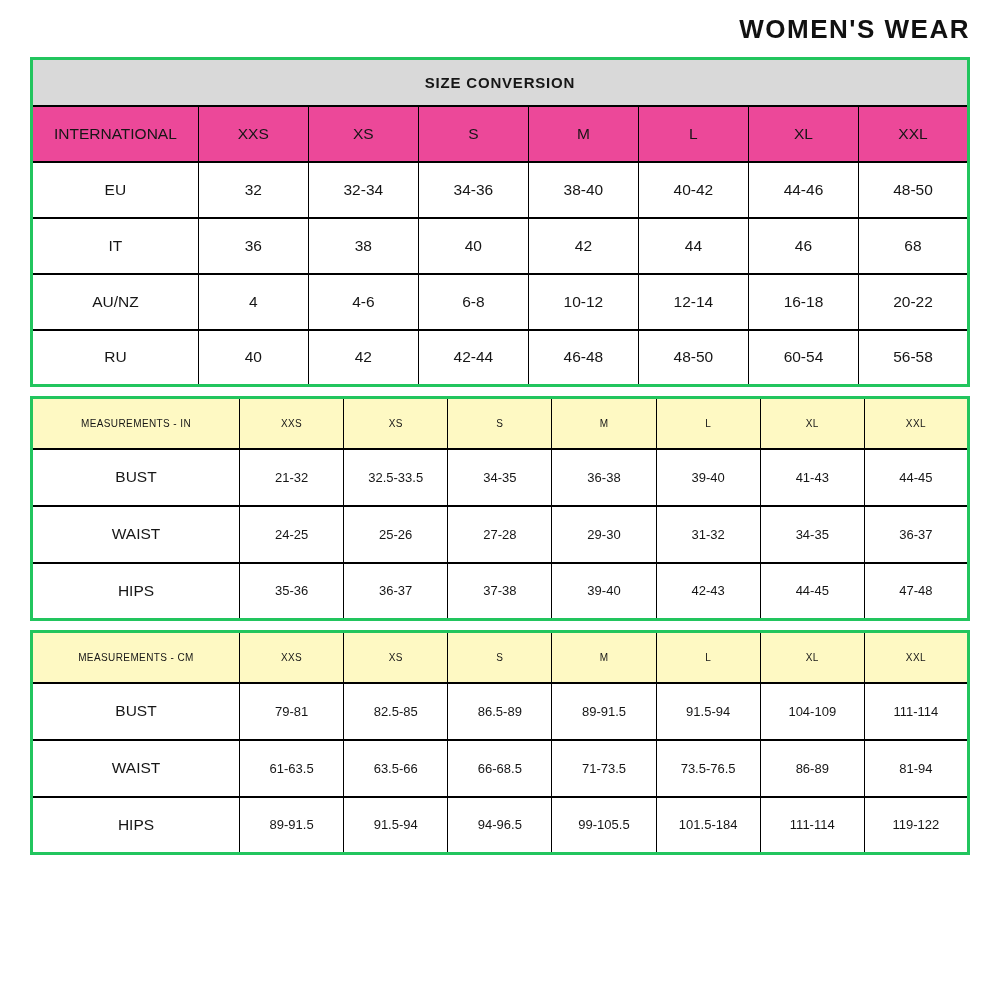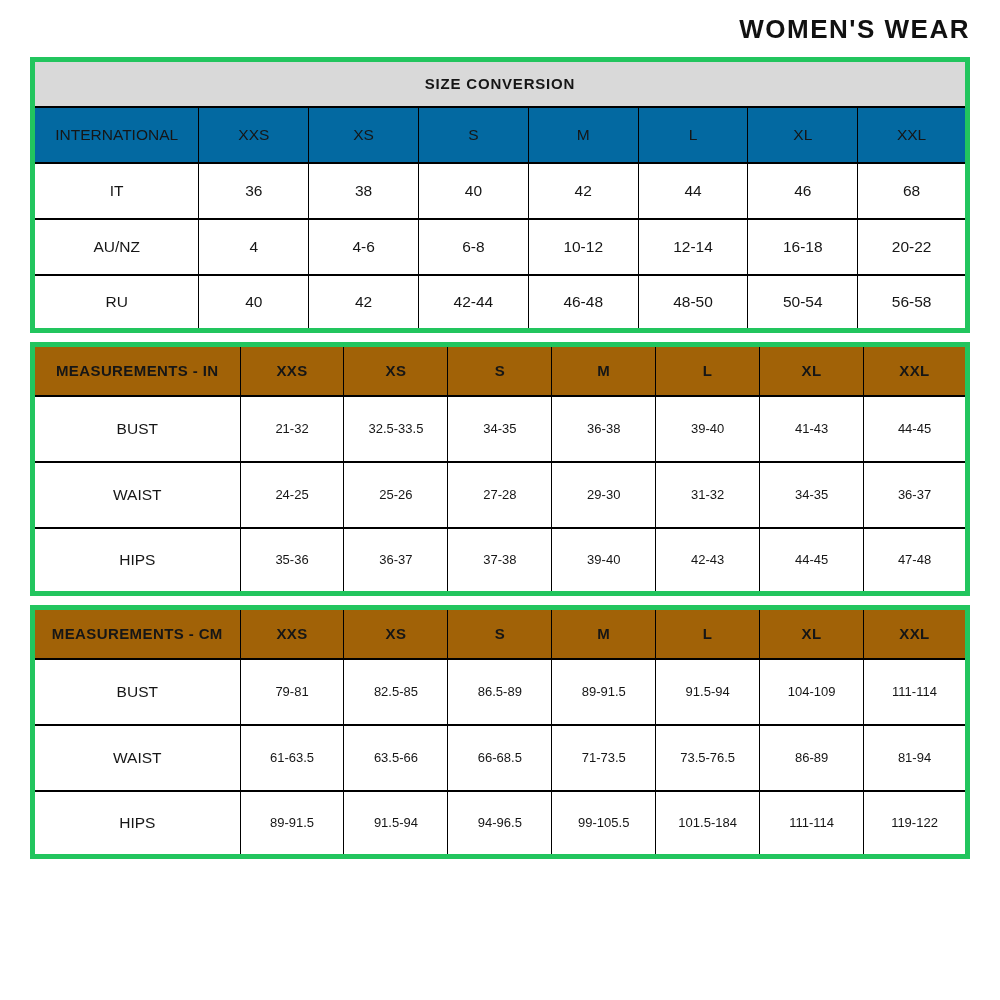--- a/index.html
+++ b/index.html
@@ -23,21 +23,21 @@
     font-size: 26px;
     font-weight: 700;
     letter-spacing: 1.5px;
     margin: 8px 0 12px 0;
     color: #111111;
   }
   table {
     width: 100%;
     border-collapse: collapse;
     table-layout: fixed;
-    border: 5px solid #22c55e;
+    border: 3px solid #22c55e;
     margin: 0 0 9px 0;
   }
   th, td {
     border-style: solid;
     border-color: #000;
     border-width: 2.5px 1.5px;
     text-align: center;
     vertical-align: middle;
     padding: 0 4px;
     overflow: hidden;
@@ -49,37 +49,37 @@
     height: 47px;
     background: #d9d9d9;
     font-size: 15px;
     font-weight: 700;
     letter-spacing: 0.8px;
   }
   .conversion .head-row th {
     height: 56px;
     font-weight: 400;
     font-size: 15.5px;
-    background: #0369a1;
+    background: #ec4899;
   }
   .conversion td {
     height: 56px;
     font-size: 15.5px;
   }
   
   .measure col.label-col { width: 22.2%; }
   .measure th {
     height: 51px;
-    background: #a16207;
-    font-size: 15px;
-    font-weight: 700;
+    background: #fef9c3;
+    font-size: 10px;
+    font-weight: 400;
     letter-spacing: 0.4px;
   }
   .measure td {
-    height: 66px;
+    height: 57px;
     font-size: 13px;
   }
   .measure td.row-label,
   .conversion td.row-label {
     font-size: 15.5px;
   }
 </style>
 </head>
 <body>
 
@@ -110,20 +110,30 @@
         <th>M</th>
         <th>L</th>
         <th>XL</th>
         <th>XXL</th>
       </tr>
     </thead>
     <tbody>
 
 
 
+        <tr>
+          <td class="row-label">EU</td>
+          <td>32</td>
+          <td>32-34</td>
+          <td>34-36</td>
+          <td>38-40</td>
+          <td>40-42</td>
+          <td>44-46</td>
+          <td>48-50</td>
+        </tr>
 
         <tr>
           <td class="row-label">IT</td>
           <td>36</td>
           <td>38</td>
           <td>40</td>
           <td>42</td>
           <td>44</td>
           <td>46</td>
           <td>68</td>
@@ -140,21 +150,21 @@
           <td>20-22</td>
         </tr>
 
         <tr>
           <td class="row-label">RU</td>
           <td>40</td>
           <td>42</td>
           <td>42-44</td>
           <td>46-48</td>
           <td>48-50</td>
-          <td>50-54</td>
+          <td>60-54</td>
           <td>56-58</td>
         </tr>
       </tbody>
   </table>
 
   <table class="measure">
     <colgroup>
       <col class="label-col">
       <col>
         <col>

